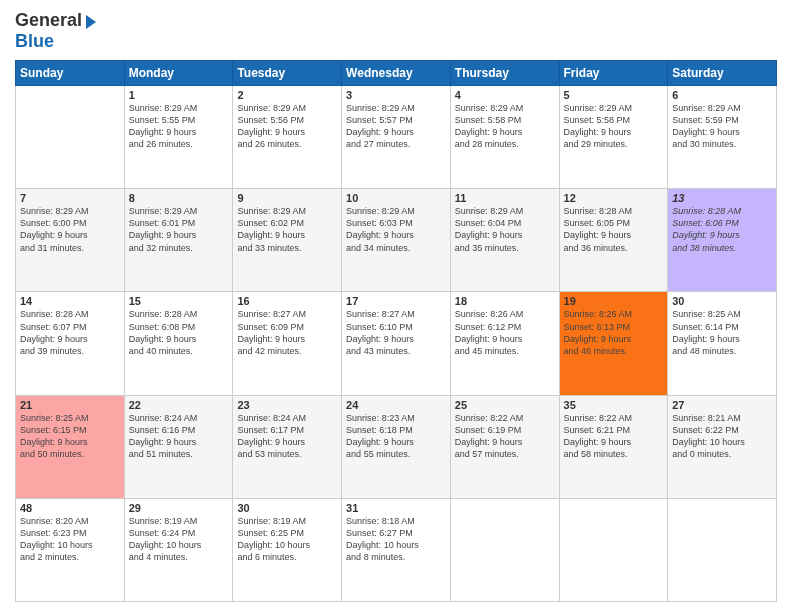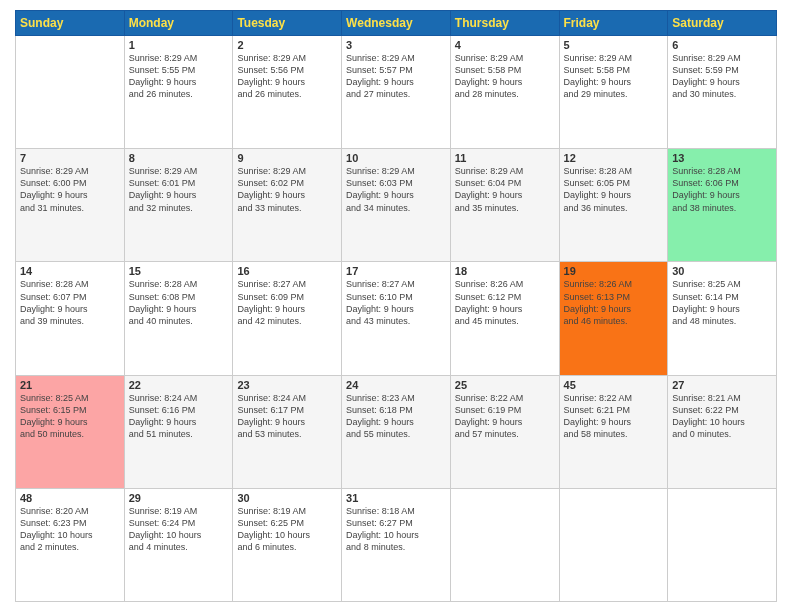--- a/index.html
+++ b/index.html
@@ -66,21 +66,21 @@
     }
     .calendar {
       flex: 1;
       border: 1px solid #ccc;
       border-collapse: collapse;
       width: 100%;
       table-layout: fixed;
     }
     .calendar th {
       background: #1a6ab1;
-      color: #fde047;
+      color: #ffffff;
       font-size: 12px;
       font-weight: bold;
       padding: 5px 4px;
       text-align: left;
       border: 1px solid #1558a0;
     }
     .calendar td {
       border: 1px solid #ccc;
       vertical-align: top;
       padding: 3px 4px;
@@ -110,20 +110,33 @@
       background: #fff;
     }
     .calendar thead tr th {
       background: #1a6ab1;
     }
   </style>
 </head>
 <body>
 
 <div class="page">
+  <div class="header">
+    <div class="logo">
+      <div class="logo-top">
+        <span class="logo-general">General</span>
+        <div class="logo-arrow"></div>
+      </div>
+      <span class="logo-blue">Blue</span>
+    </div>
+    <div class="title-block">
+      <div class="month-title"></div>
+      <div class="location"></div>
+    </div>
+  </div>
 
   <table class="calendar">
     <thead>
       <tr>
       <th>Sunday</th>
           <th>Monday</th>
           <th>Tuesday</th>
           <th>Wednesday</th>
           <th>Thursday</th>
           <th>Friday</th>
@@ -176,21 +189,21 @@
             <div class="cell-info">Sunrise: 8:29 AM<br>Sunset: 6:03 PM<br>Daylight: 9 hours<br>and 34 minutes.</div>
           </td>
           <td style="background: rgb(245, 245, 245);">
             <span class="day-num">11</span>
             <div class="cell-info">Sunrise: 8:29 AM<br>Sunset: 6:04 PM<br>Daylight: 9 hours<br>and 35 minutes.</div>
           </td>
           <td style="background: rgb(245, 245, 245);">
             <span class="day-num">12</span>
             <div class="cell-info">Sunrise: 8:28 AM<br>Sunset: 6:05 PM<br>Daylight: 9 hours<br>and 36 minutes.</div>
           </td>
-          <td style="background: #86efac;">
+          <td style="background: #c4b5fd; font-style: italic;">
             <span class="day-num">13</span>
             <div class="cell-info">Sunrise: 8:28 AM<br>Sunset: 6:06 PM<br>Daylight: 9 hours<br>and 38 minutes.</div>
           </td>
         </tr>
         <tr>
           <td style="background: rgb(255, 255, 255);">
             <span class="day-num">14</span>
             <div class="cell-info">Sunrise: 8:28 AM<br>Sunset: 6:07 PM<br>Daylight: 9 hours<br>and 39 minutes.</div>
           </td>
           <td style="background: rgb(255, 255, 255);">
@@ -233,21 +246,21 @@
           </td>
           <td style="background: rgb(245, 245, 245);">
             <span class="day-num">24</span>
             <div class="cell-info">Sunrise: 8:23 AM<br>Sunset: 6:18 PM<br>Daylight: 9 hours<br>and 55 minutes.</div>
           </td>
           <td style="background: rgb(245, 245, 245);">
             <span class="day-num">25</span>
             <div class="cell-info">Sunrise: 8:22 AM<br>Sunset: 6:19 PM<br>Daylight: 9 hours<br>and 57 minutes.</div>
           </td>
           <td style="background: rgb(245, 245, 245);">
-            <span class="day-num">45</span>
+            <span class="day-num">35</span>
             <div class="cell-info">Sunrise: 8:22 AM<br>Sunset: 6:21 PM<br>Daylight: 9 hours<br>and 58 minutes.</div>
           </td>
           <td style="background: rgb(245, 245, 245);">
             <span class="day-num">27</span>
             <div class="cell-info">Sunrise: 8:21 AM<br>Sunset: 6:22 PM<br>Daylight: 10 hours<br>and 0 minutes.</div>
           </td>
         </tr>
         <tr>
           <td style="background: rgb(255, 255, 255);">
             <span class="day-num">48</span>

